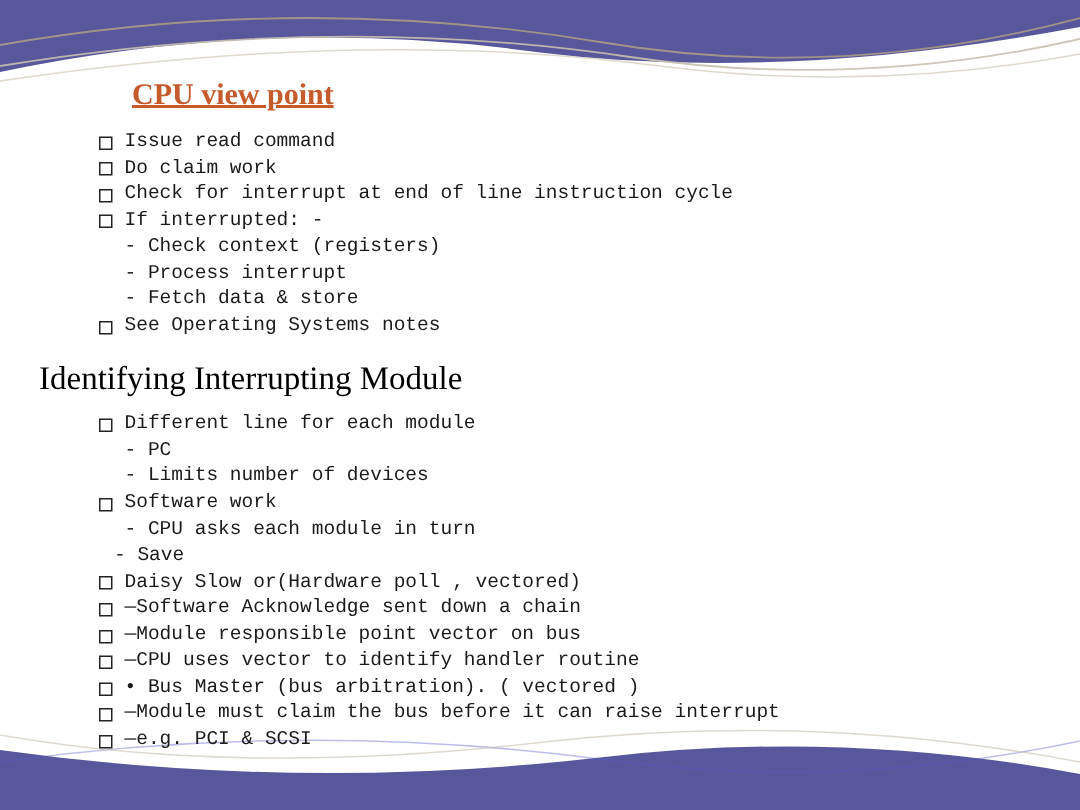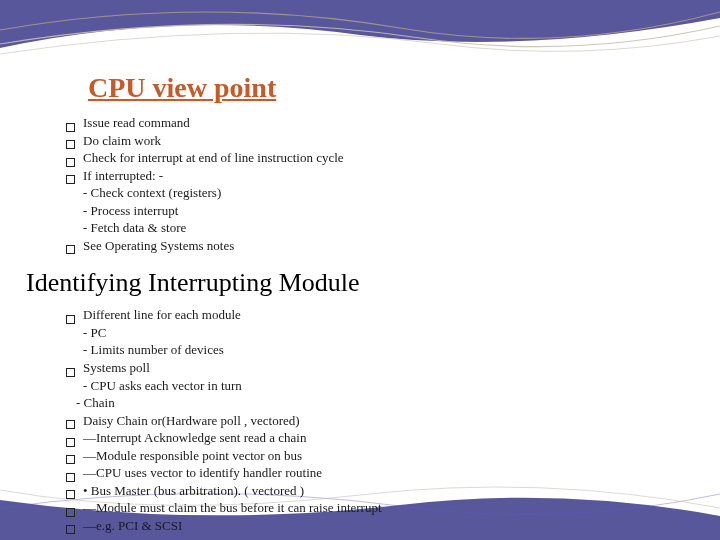--- a/index.html
+++ b/index.html
@@ -16,56 +16,55 @@
     z-index: 0;
     pointer-events: none;
   }
   .content {
     position: relative;
     z-index: 1;
     padding: 52px 40px 20px 40px;
   }
   .title-main {
     color: #C55A2A;
-    font-size: 28px;
+    font-size: 20px;
     font-weight: bold;
     text-decoration: underline;
     margin-left: 48px;
     margin-bottom: 10px;
     font-family: Georgia, serif;
-    margin-top: 20px;
   }
   .list1 {
     margin-left: 26px;
     margin-bottom: 14px;
   }
   .list1 .row, .list2 .row {
     display: flex;
-    align-items: flex-end;
+    align-items: center;
     font-size: 13px;
     line-height: 1.35;
     color: #1a1a1a;
-    font-family: Liberation Serif, serif;
+    font-family: Liberation Mono, monospace;
   }
   .checkbox {
     display: inline-block;
     width: 9px;
     height: 9px;
     border: 1px solid #222;
     margin-right: 8px;
     margin-top: 3px;
     flex-shrink: 0;
   }
   .indent-no-box {
     margin-left: 17px;
   }
   .title-sub {
     font-family: 'Times New Roman', Times, serif;
     color: #000;
-    font-size: 26px;
+    font-size: 22px;
     font-weight: normal;
     margin-left: -14px;
     margin-bottom: 8px;
   }
   .list2 {
     margin-left: 26px;
   }
 </style>
 </head>
 <body>
@@ -128,37 +127,37 @@
       <div class="row">
         <span class="indent-no-box"></span>
         <span>- PC</span>
       </div>
       <div class="row">
         <span class="indent-no-box"></span>
         <span>- Limits number of devices</span>
       </div>
       <div class="row">
         <span class="checkbox"></span>
-        <span>  Systems poll</span>
+        <span>  Software work</span>
       </div>
       <div class="row">
         <span class="indent-no-box"></span>
-        <span>- CPU asks each vector in turn</span>
+        <span>- CPU asks each module in turn</span>
       </div>
       <div class="row">
         <span class="indent-no-box" style="margin-left: 10px;"></span>
-        <span>- Chain</span>
+        <span>- Save</span>
       </div>
       <div class="row">
         <span class="checkbox"></span>
-        <span>  Daisy Chain or(Hardware poll , vectored)</span>
+        <span>  Daisy Slow or(Hardware poll , vectored)</span>
       </div>
       <div class="row">
         <span class="checkbox"></span>
-        <span>  —Interrupt Acknowledge sent read a chain</span>
+        <span>  —Software Acknowledge sent down a chain</span>
       </div>
       <div class="row">
         <span class="checkbox"></span>
         <span>  —Module responsible point vector on bus</span>
       </div>
       <div class="row">
         <span class="checkbox"></span>
         <span>  —CPU uses vector to identify handler routine</span>
       </div>
       <div class="row">

